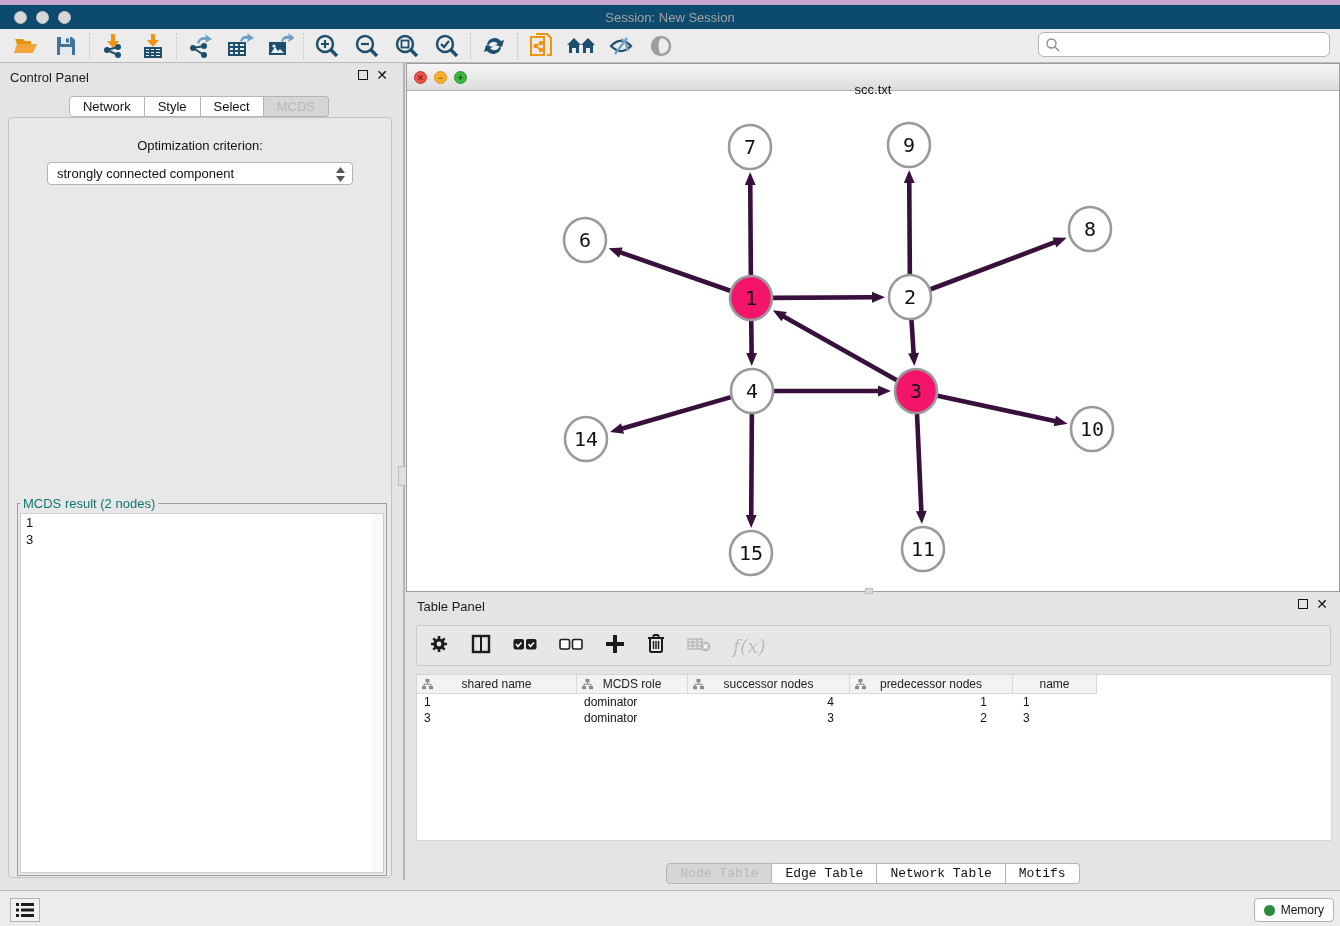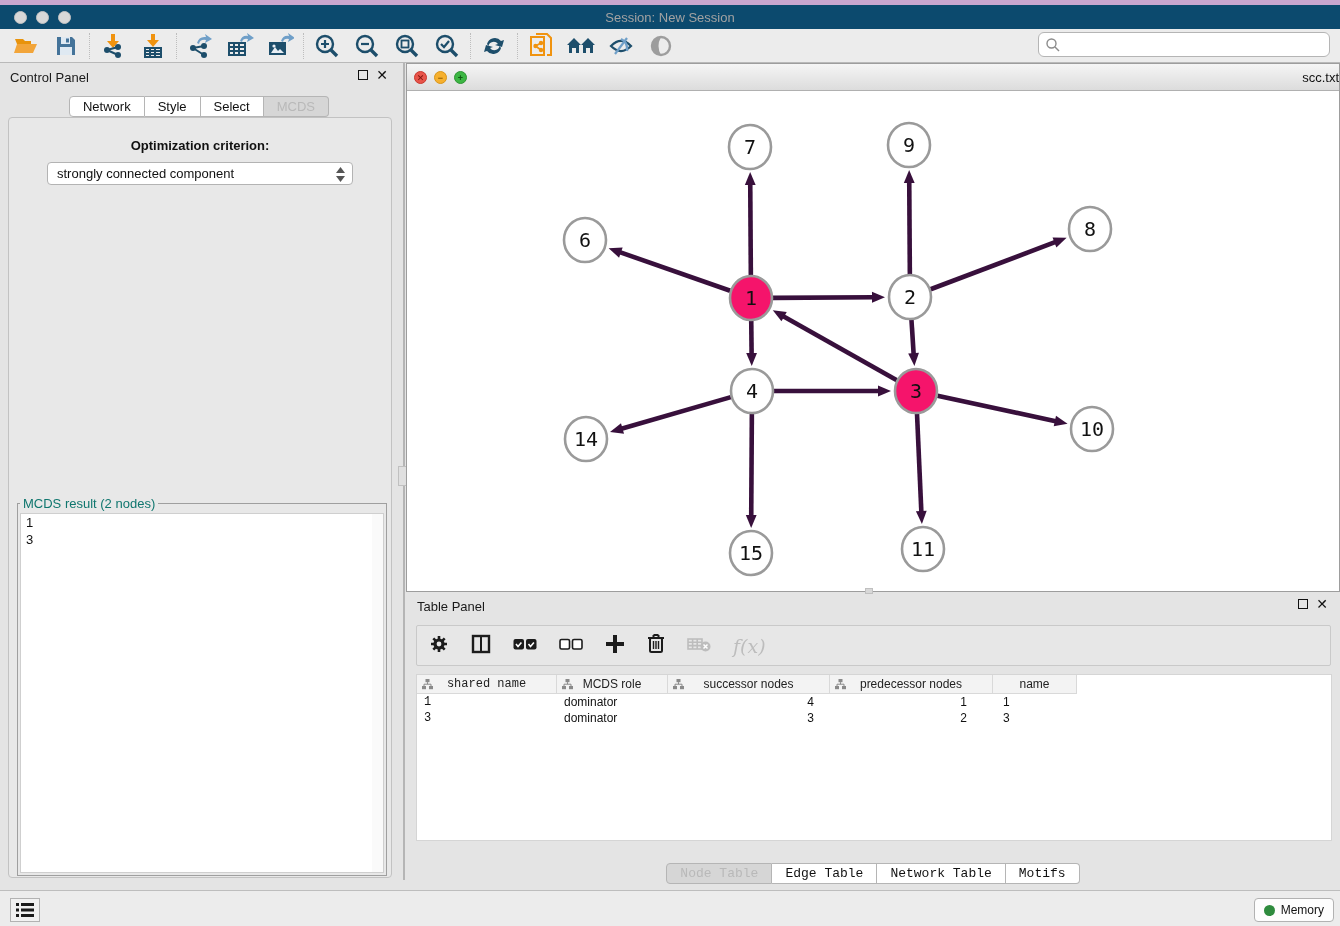--- a/index.html
+++ b/index.html
@@ -33,21 +33,21 @@
   .tabgroup { display:inline-flex; }
   .tab { background:#fff; border:1px solid #b5b5b5; border-left:none; padding:2px 13px;
     font-size:13px; color:#111; white-space:nowrap; }
   .tab:first-child { border-left:1px solid #b5b5b5; border-radius:4px 0 0 4px; }
   .tab:last-child { border-radius:0 4px 4px 0; }
   .tab.selected { background:#d6d6d6; color:#b9b9b9; }
   #control-tabs-row { position:absolute; left:0; top:30px; width:100%; text-align:center; z-index:2; }
 
   #cp-content { position:absolute; left:6px; top:51px; right:4px; bottom:2px;
     border:1px solid #c2c2c2; border-radius:4px; background:#e8e8e8; }
-  #opt-label { position:absolute; left:0; right:0; top:20px; text-align:center; font-size:13px; color:#111;font-weight:bold; }
+  #opt-label { position:absolute; left:0; right:0; top:20px; text-align:center; font-size:13px; color:#111; }
   #opt-select { position:absolute; left:38px; right:38px; top:44px; height:23px; background:#fff;
     border:1px solid #b3b3b3; border-radius:4px; font-size:13px; display:flex; align-items:center;
     padding-left:9px; color:#111; }
   #opt-select .stepper { position:absolute; right:6px; top:3px; }
   .cp-buttons { position:absolute; left:0; right:0; top:78px; text-align:center; }
   .aqua-btn { display:inline-block; background:#fff; border:1px solid #b3b3b3; border-radius:5px;
     font-size:13px; color:#111; padding:3px 14px; margin:0 6px; }
 
   #result-fieldset { position:absolute; left:8px; top:378px; width:370px; height:380px;
     border:1px solid #9f9f9f; margin:0; background:#e8e8e8; }
@@ -62,42 +62,42 @@
   #v-handle { position:absolute; left:398px; top:466px; width:9px; height:20px; background:#e0e0e0;
     border:1px solid #c0c0c0; }
 
   
   #network-window { position:absolute; left:406px; top:63px; width:934px; height:529px;
     border:1px solid #9d9d9d; background:#fff; }
   #nw-titlebar { position:absolute; left:0; top:0; right:0; height:27px;
     background:linear-gradient(#f5f5f5,#dcdcdc); border-bottom:1px solid #b0b0b0; }
   #nw-titlebar .tl { top:7px; width:13px; height:13px; font-size:9px; font-weight:bold;
     text-align:center; line-height:13px; }
-  #nw-title { position:absolute; left:0; right:0; top:6px; text-align:right; font-size:13px; color:#111; }
+  #nw-title { position:absolute; left:0; right:0; top:18px; text-align:center; font-size:13px; color:#111; }
   #graph-svg { position:absolute; left:0; top:27px; }
   #h-handle { position:absolute; left:458px; bottom:-3px; width:8px; height:6px; background:#d8d8d8;
     border:1px solid #c0c0c0; }
 
   
   #table-panel { position:absolute; left:406px; top:595px; width:934px; height:295px; }
   #tp-toolbar { position:absolute; left:10px; top:30px; right:9px; height:41px;
     border:1px solid #c9c9c9; background:#e7e7e7; border-radius:2px; display:flex; align-items:center;
     padding-left:12px; gap:22px; }
   #fx-label { font-family:"DejaVu Serif","Liberation Serif",serif; font-style:italic;
     font-size:19px; color:#bdbdbd; }
   #tp-table { position:absolute; left:10px; top:79px; right:8px; height:167px; background:#fff;
     border:1px solid #d5d5d5; overflow:hidden; }
   .thead { display:flex; height:19px; }
   .th { background:#f3f3f3; border-right:1px solid #d9d9d9; border-bottom:1px solid #d9d9d9;
     font-size:12px; color:#222; position:relative; display:flex; align-items:center;
     justify-content:center; }
   .th .hier { position:absolute; left:5px; top:4px; }
   .trow { display:flex; height:16px; }
   .td { font-size:12px; color:#111; line-height:16px; overflow:hidden; white-space:nowrap; }
-  .c0 { width:140px; padding-left:7px;font-family:Liberation Mono, monospace; }
+  .c0 { width:160px; padding-left:7px; }
   .c1 { width:111px; padding-left:7px; }
   .c2 { width:162px; text-align:right; padding-right:16px; }
   .c3 { width:163px; text-align:right; padding-right:26px; }
   .c4 { width:84px; padding-left:10px; }
   #tp-tabs-row { position:absolute; left:0; right:0; top:268px; text-align:center;font-family:Liberation Mono, monospace; }
 
   
   #statusbar { position:absolute; left:0; top:890px; width:1340px; height:36px;
     background:#ececec; border-top:1px solid #bdbdbd; }
   #task-btn { position:absolute; left:10px; top:7px; width:30px; height:24px; background:#f2f2f2;

